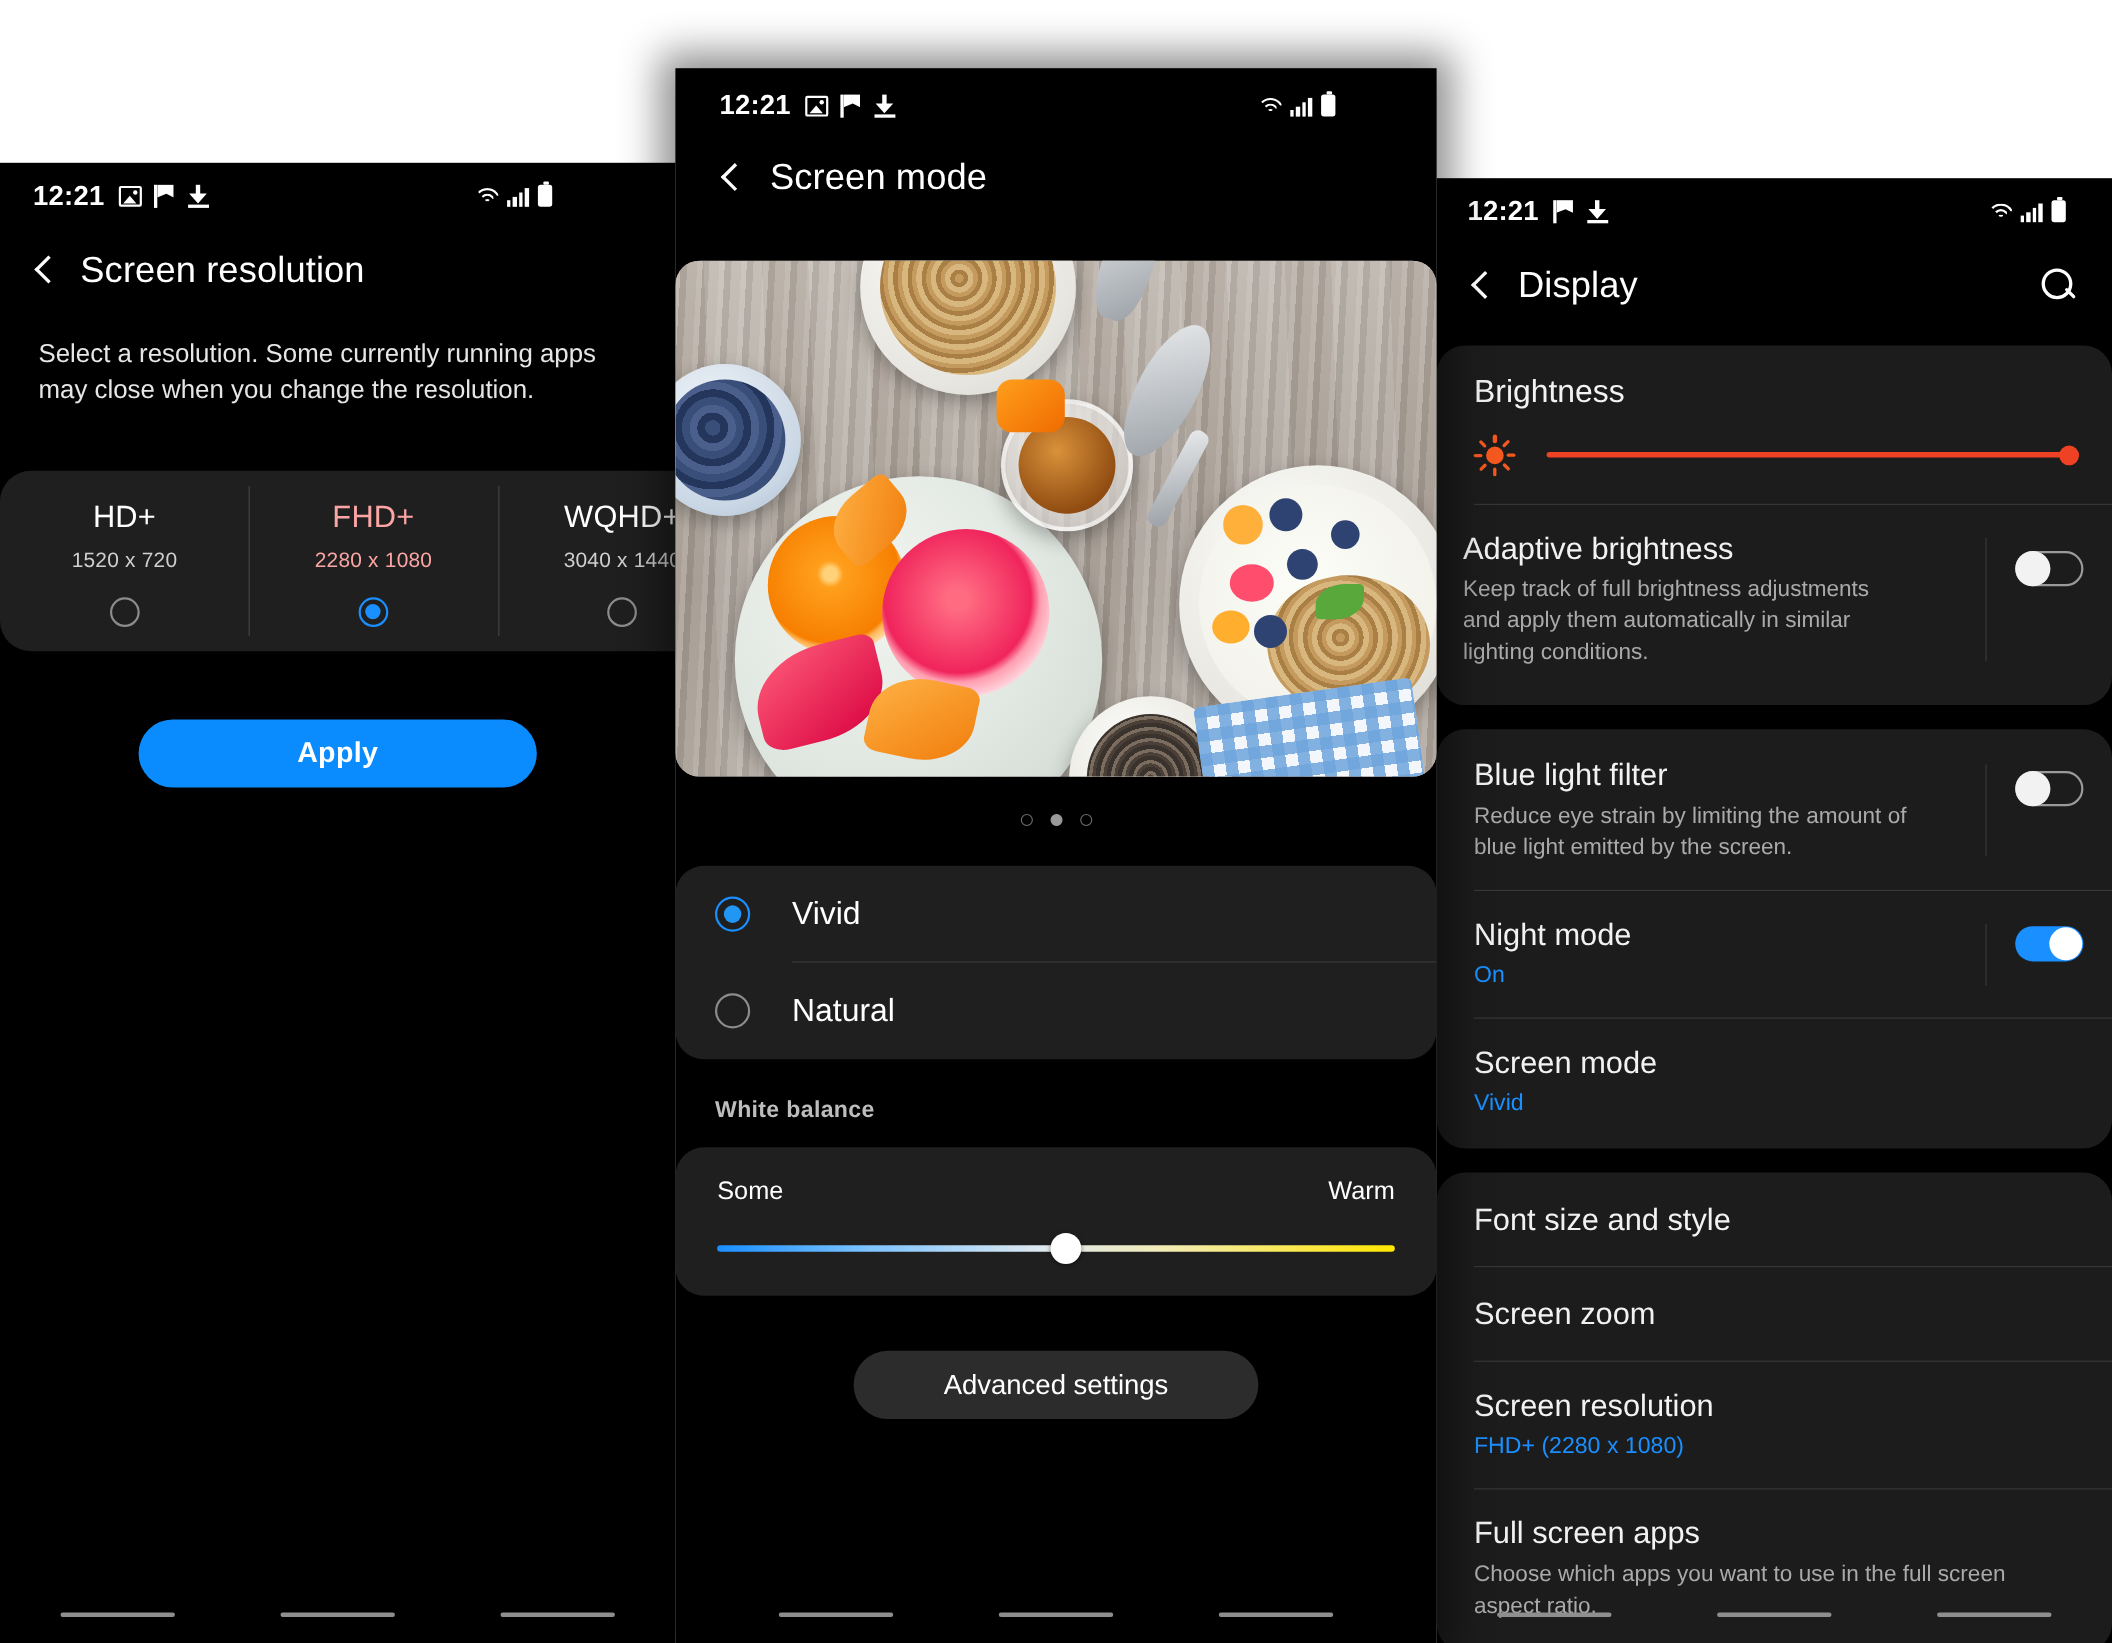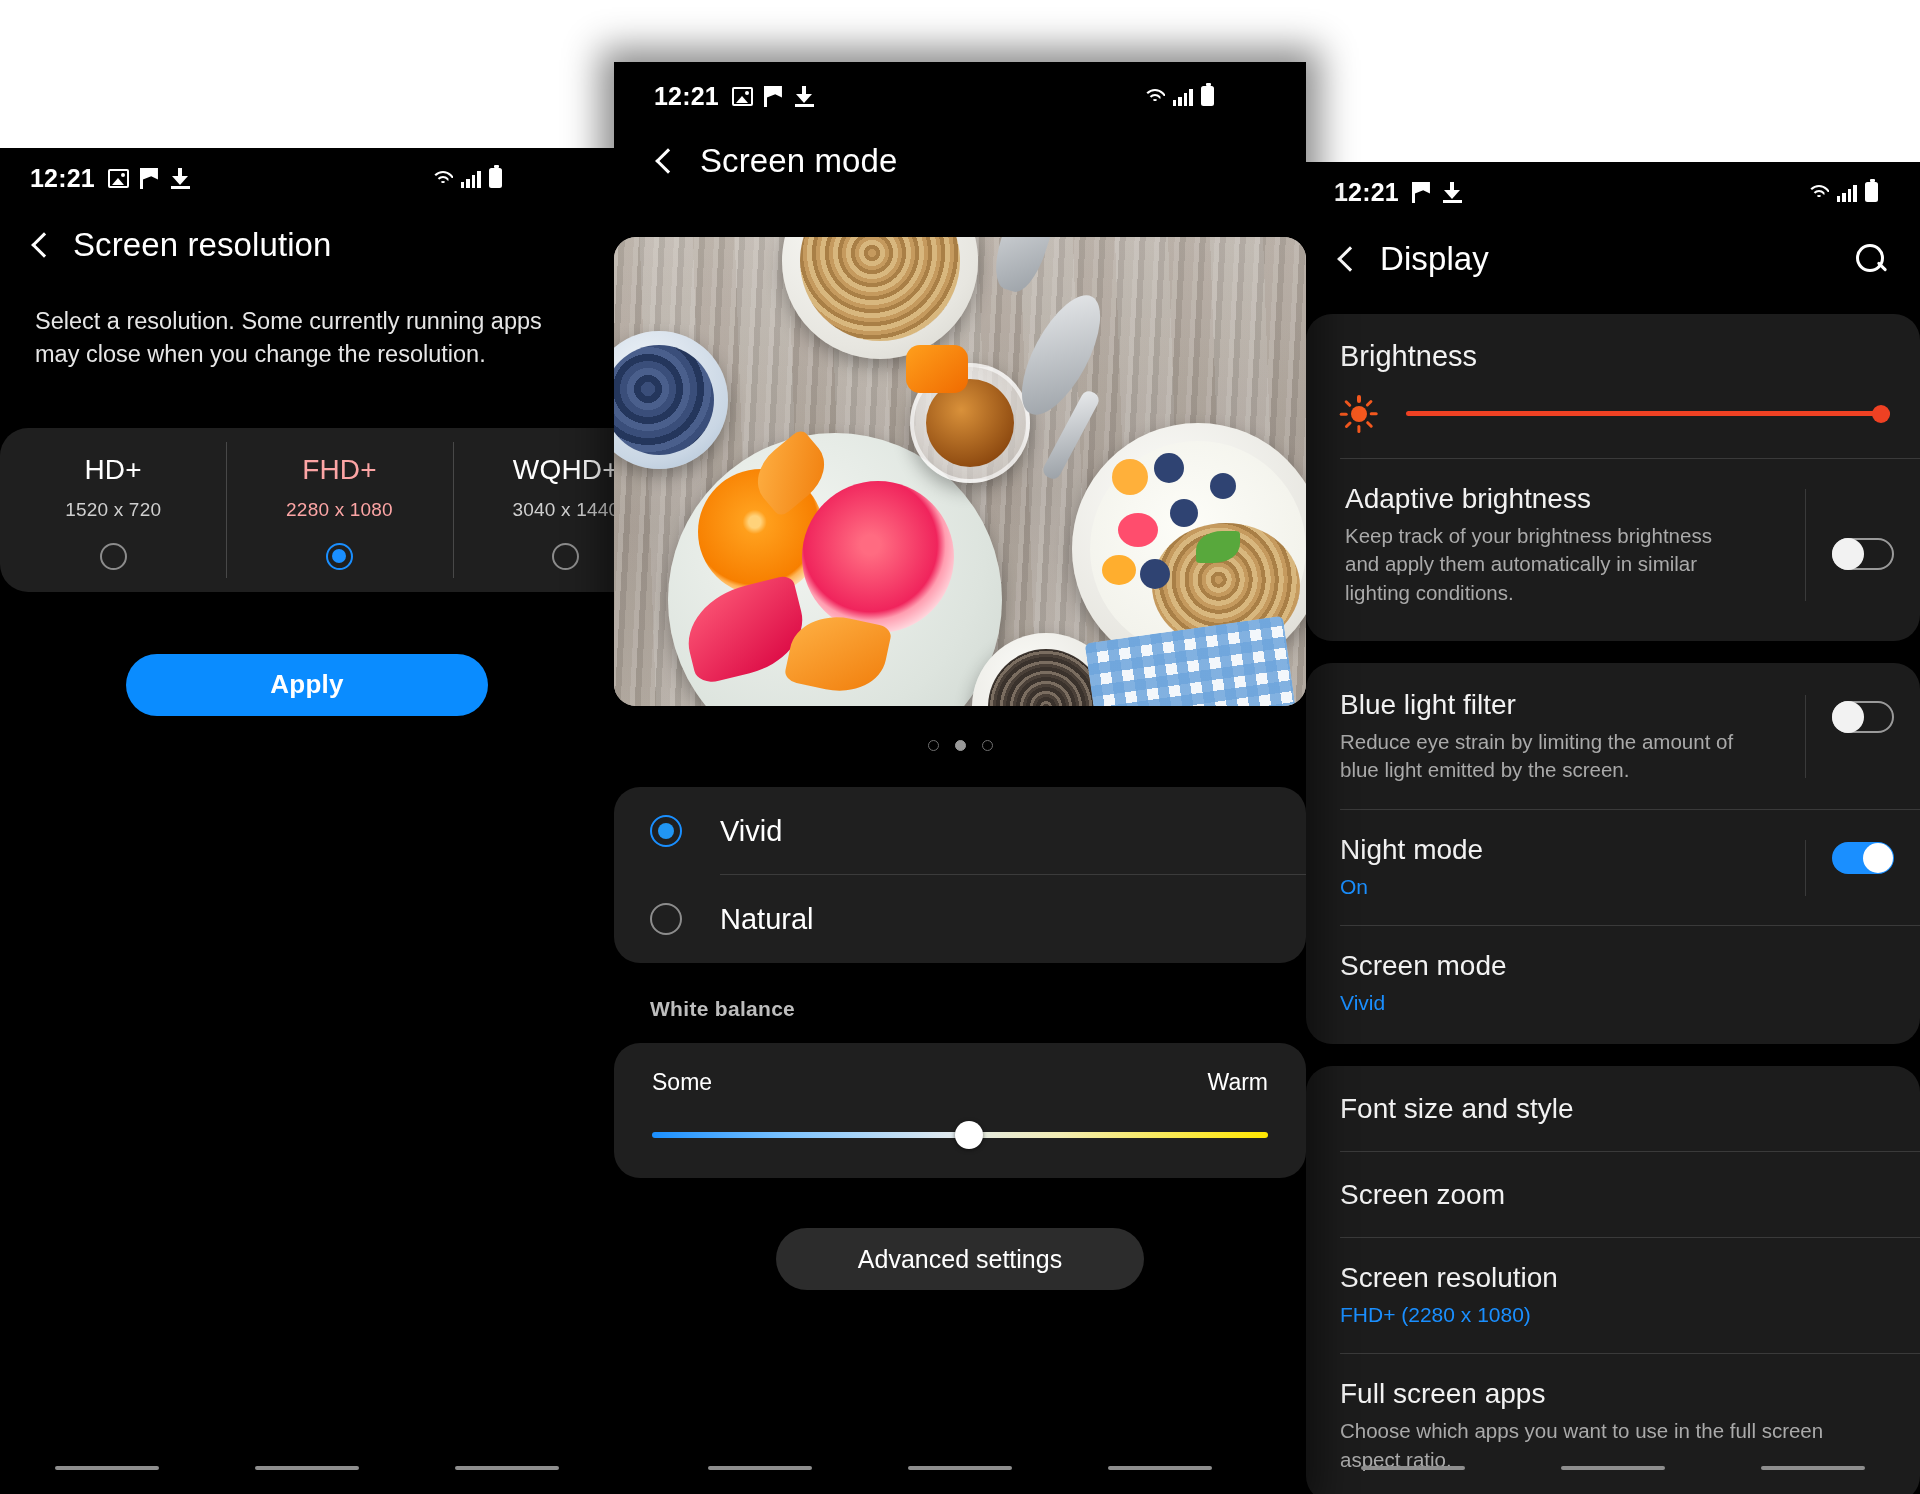--- a/index.html
+++ b/index.html
@@ -425,24 +425,24 @@
             <div class="sun-ray" style="transform:rotate(315deg)"></div>
           </div>
           <div class="bright-track">
             <div class="bright-bar"></div>
             <div class="bright-thumb"></div>
           </div>
         </div>
         <div class="divider" style="left:34px; right:0;"></div>
       </div>
 
-      <div class="rrow row-flex" style="padding: 24px 0 28px 39px; align-items: center;">
+      <div class="rrow row-flex" style="padding: 24px 0 28px 24px;">
         <div class="row-text">
           <div class="rtitle">Adaptive brightness</div>
-          <div class="rsub" style="width: 400px;">Keep track of your brightness brightness and apply them automatically in similar lighting conditions.</div>
+          <div class="rsub" style="width: 400px;">Keep track of full brightness adjustments and apply them automatically in similar lighting conditions.</div>
         </div>
         <div class="vdiv"></div>
         <div class="toggle off" style="margin-right:26px; margin-top:18px;">
             <div class="knob"></div>
           </div>
       </div>
     </div>
 
     <div class="rcard" style="margin: 22px 0 0 0; width: 614px;">
       <div class="rrow row-flex" style="padding: 26px 0 26px 34px;">

